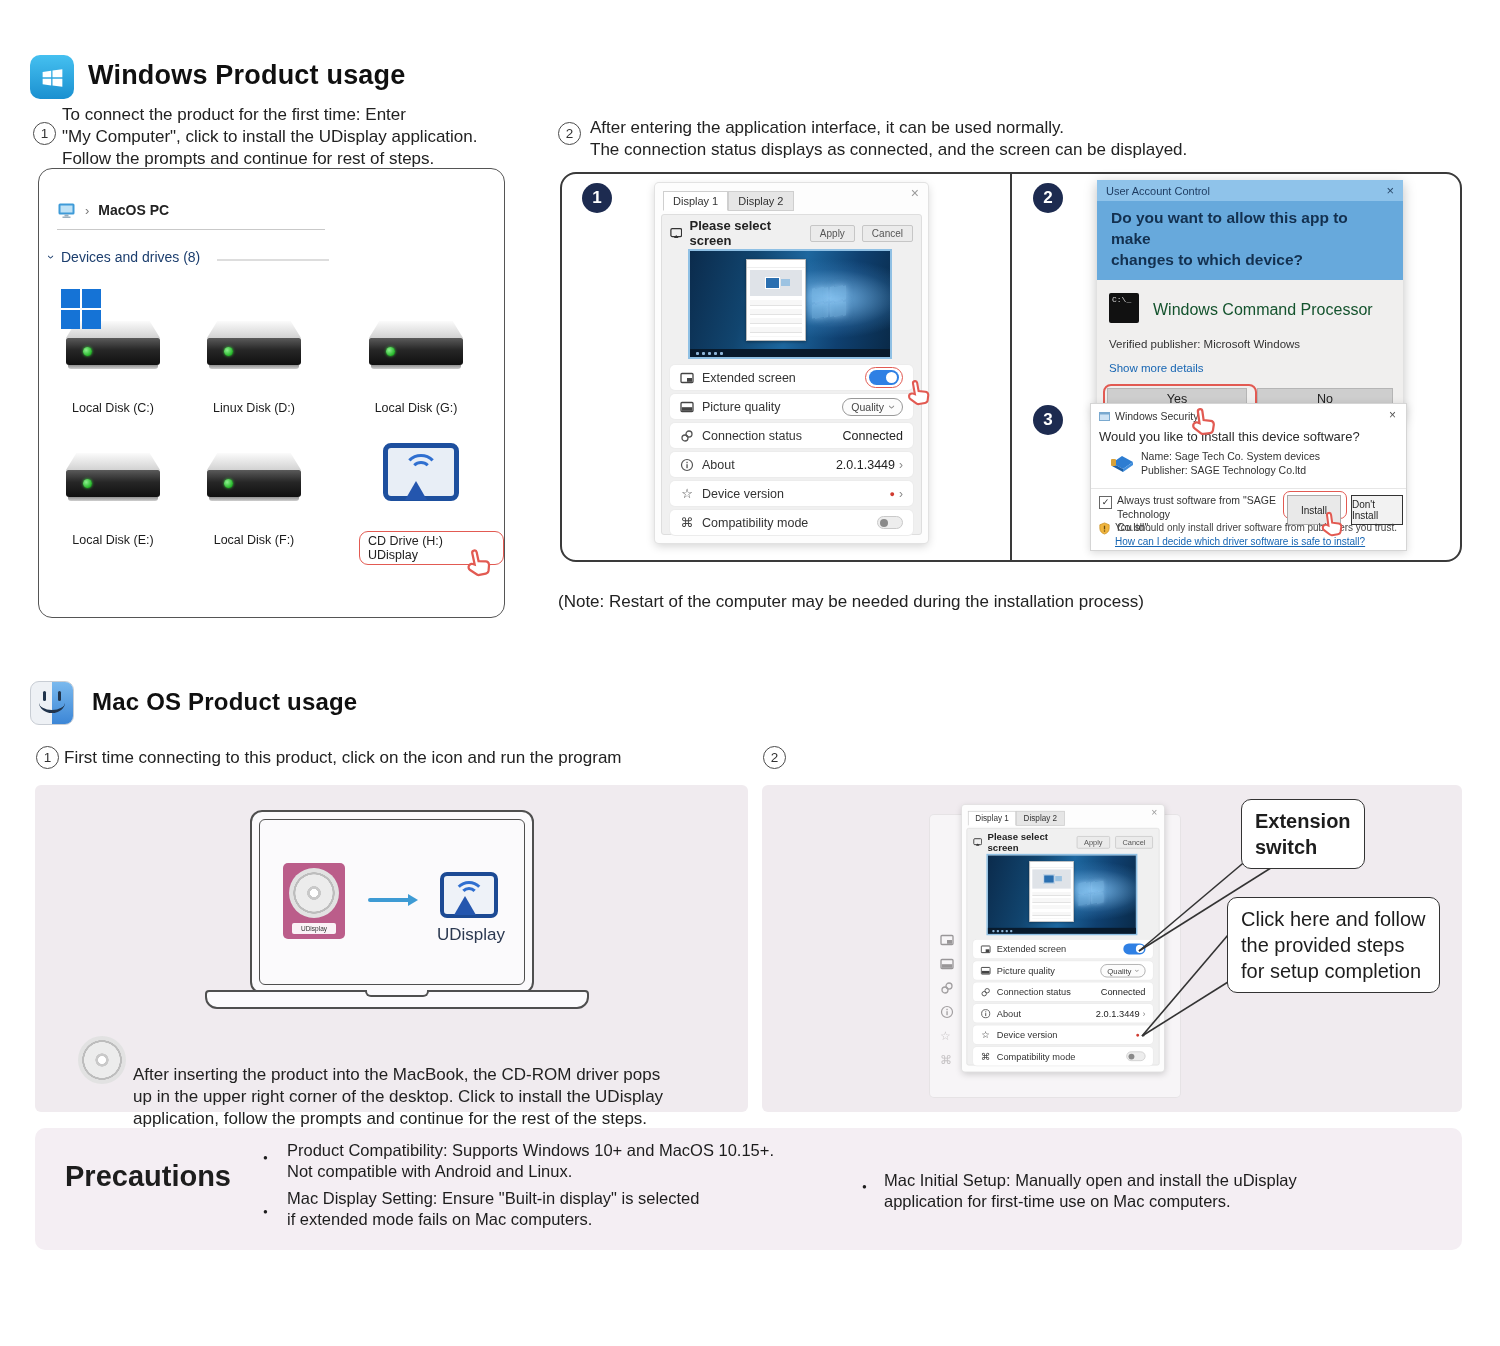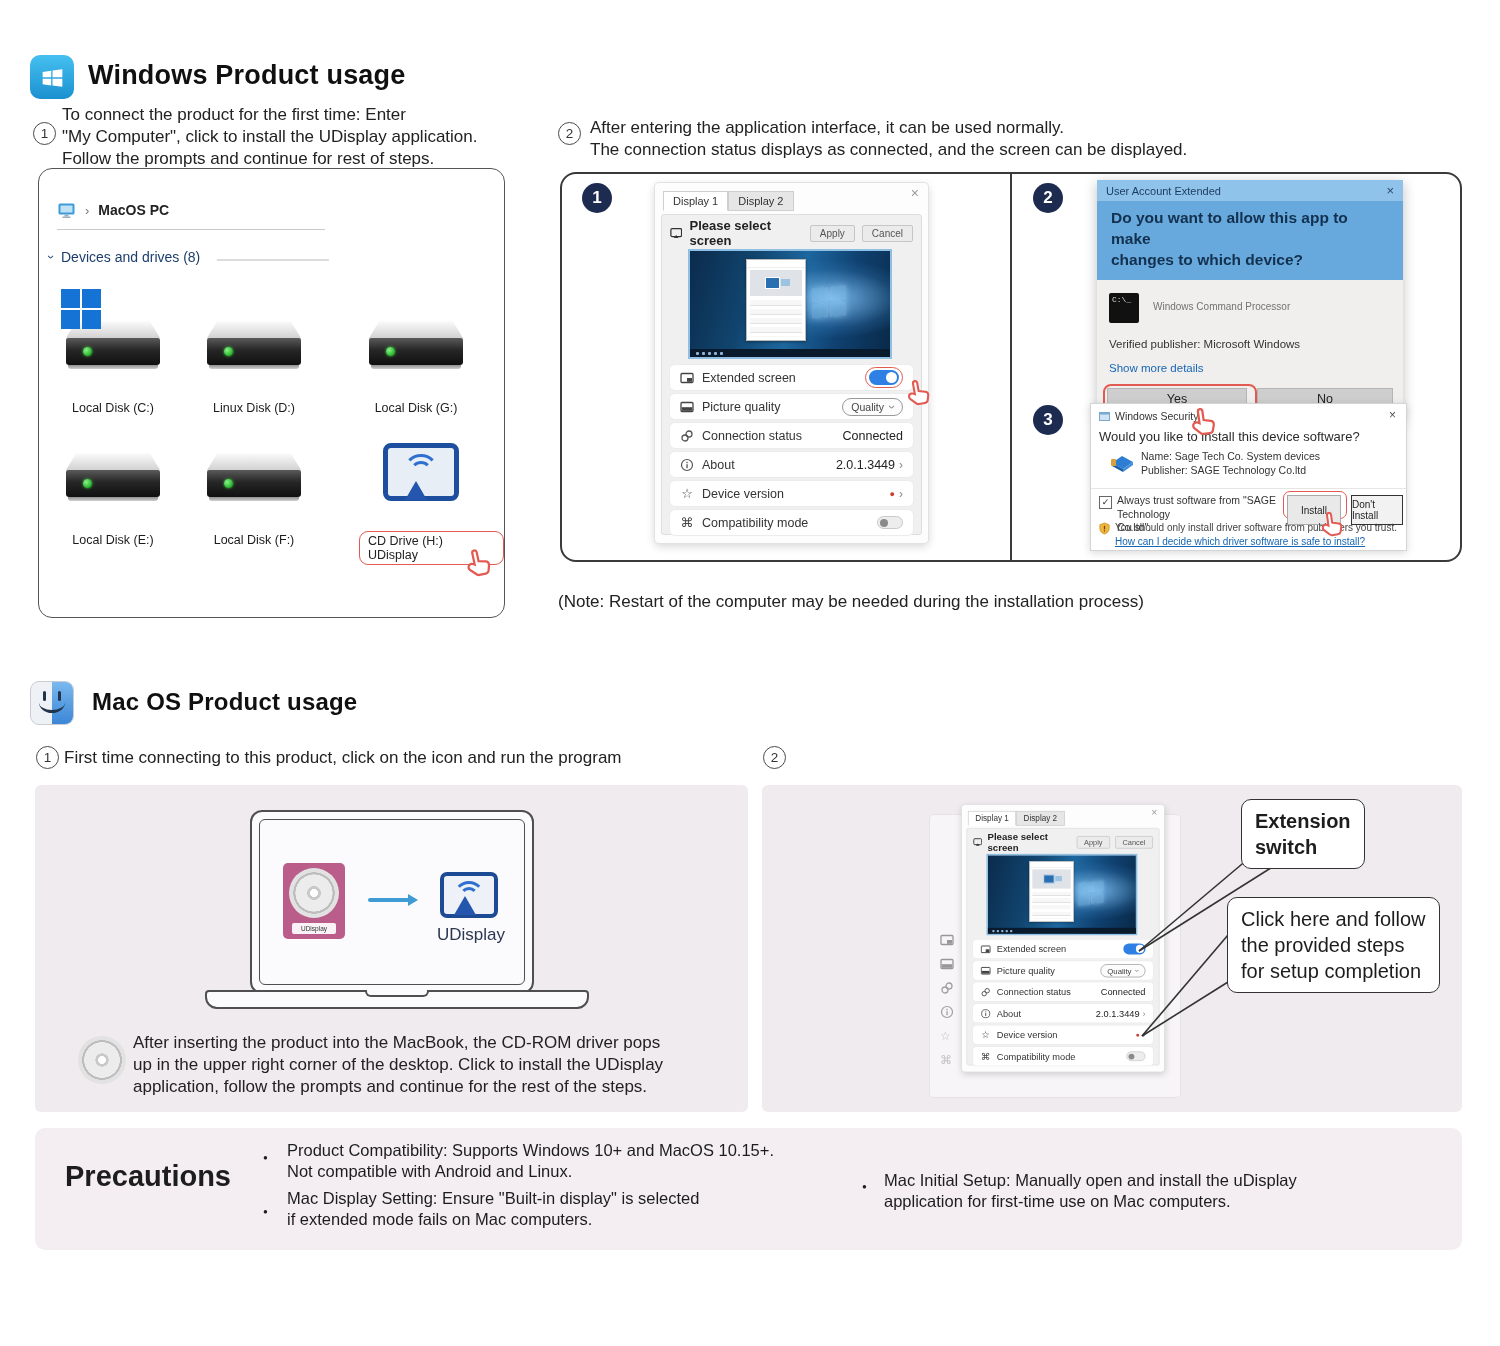--- a/index.html
+++ b/index.html
@@ -71,21 +71,21 @@
   .chev{color:#888;font-size:12px}
   .rdot{color:#d03b30;font-size:9px}
   .rval{font-size:12.5px;color:#222}
   
   .uac{position:absolute;width:306px;box-shadow:0 3px 12px rgba(0,0,0,.25);background:#f0efee}
   .uac-titlebar{height:21px;background:#8fc3ea;display:flex;align-items:center;padding:0 9px;font-size:11px;color:#1d3a5f}
   .uac-titlebar .x{margin-left:auto;color:#2a4a6b;font-size:13px}
   .uac-head{background:#67a9dc;color:#13304f;font-weight:bold;font-size:15.5px;line-height:1.35;padding:7px 14px 9px}
   .uac-body{position:relative;height:139px}
   .cmdicon{position:absolute;left:12px;top:13px;width:30px;height:30px;background:#111;border-radius:2px;color:#ddd;font-size:8px;padding:2px 0 0 3px;box-sizing:border-box;font-family:"Liberation Mono",monospace}
-  .uac-app{position:absolute;left:56px;top:21px;font-size:10px;color:#737373}
+  .uac-app{position:absolute;left:56px;top:21px;font-size:16px;color:#14532d}
   .uac-pub{position:absolute;left:12px;top:58px;font-size:11.5px;color:#333}
   .uac-link{position:absolute;left:12px;top:82px;font-size:11.5px;color:#1766b3}
   .uac-btn{position:absolute;width:140px;height:23px;background:#cecece;border:1px solid #b5b5b5;
            font-size:12.5px;color:#222;display:flex;align-items:center;justify-content:center;box-sizing:border-box}
   .yesring{position:absolute;left:6px;top:104px;width:150px;height:31px;border:2px solid #e25a52;border-radius:8px}
   
   .wsec{position:absolute;width:315px;height:146px;background:#fff;border:1px solid #d5d5d5;box-shadow:0 2px 8px rgba(0,0,0,.15)}
   .ws-title{position:absolute;left:8px;top:6px;font-size:10.5px;color:#333;display:flex;align-items:center;gap:5px}
   .ws-x{position:absolute;right:10px;top:4px;font-size:12px;color:#555}
   .ws-q{position:absolute;left:8px;top:25px;font-size:13px;color:#2a2a2a}
@@ -357,21 +357,21 @@
         </div>
       </div>
     </div>
   </div>
   <svg class="hand" style="left:905px;top:378px;transform:rotate(-10deg)" width="28" height="28" viewBox="0 0 24 24">
       <use href="#hand"></use>
     </svg>
 
   <div class="uac" style="left:1097px;top:180px">
     <div class="uac-titlebar">
-      <span>User Account Extended</span>
+      <span>User Account Control</span>
       <span class="x">×</span>
     </div>
     <div class="uac-head pre">Do you want to allow this app to make
 changes to which device?</div>
     <div class="uac-body">
       <div class="cmdicon">C:\_</div>
       <div class="uac-app">Windows Command Processor</div>
       <div class="uac-pub">Verified publisher: Microsoft Windows</div>
       <div class="uac-link">Show more details</div>
       <div class="yesring"></div>
@@ -448,21 +448,21 @@
   </div>
   <div class="arrowline" style="left:368px;top:898px;width:42px"></div>
   <div class="arrowhead" style="left:408px;top:894px"></div>
   <div class="airplay" style="left:440px;top:872px;width:50px;height:38px">
     <span class="arc" style="top:5px;width:26px;height:26px;border-color:#2f6fd0 transparent transparent transparent"></span>
     <span class="arc" style="top:11px;width:13px;height:13px;border-color:#2f6fd0 transparent transparent transparent"></span>
   </div>
   <div class="uptri" style="position:absolute;left:454px;top:896px"></div>
   <div class="abs udtext" style="left:437px;top:925px">UDisplay</div>
   <div class="disc abs" style="left:78px;top:1036px;width:48px;height:48px"></div>
-  <div class="abs body-text pre" style="left:133px;top:1032px;width:620px">After inserting the product into the MacBook, the CD-ROM driver pops
+  <div class="abs body-text pre" style="left:133px;top:1064px;width:620px">After inserting the product into the MacBook, the CD-ROM driver pops
 up in the upper right corner of the desktop. Click to install the UDisplay
 application, follow the prompts and continue for the rest of the steps.</div>
 
   <div class="abs pinkpanel" style="left:762px;top:785px;width:700px;height:327px"></div>
 
   <div class="fadedwin" style="left:930px;top:815px;width:250px;height:282px;z-index:1">
     <div class="col">
       <svg width="14" height="14" viewBox="0 0 14 14">
           <use href="#pipicon"></use>
         </svg>

